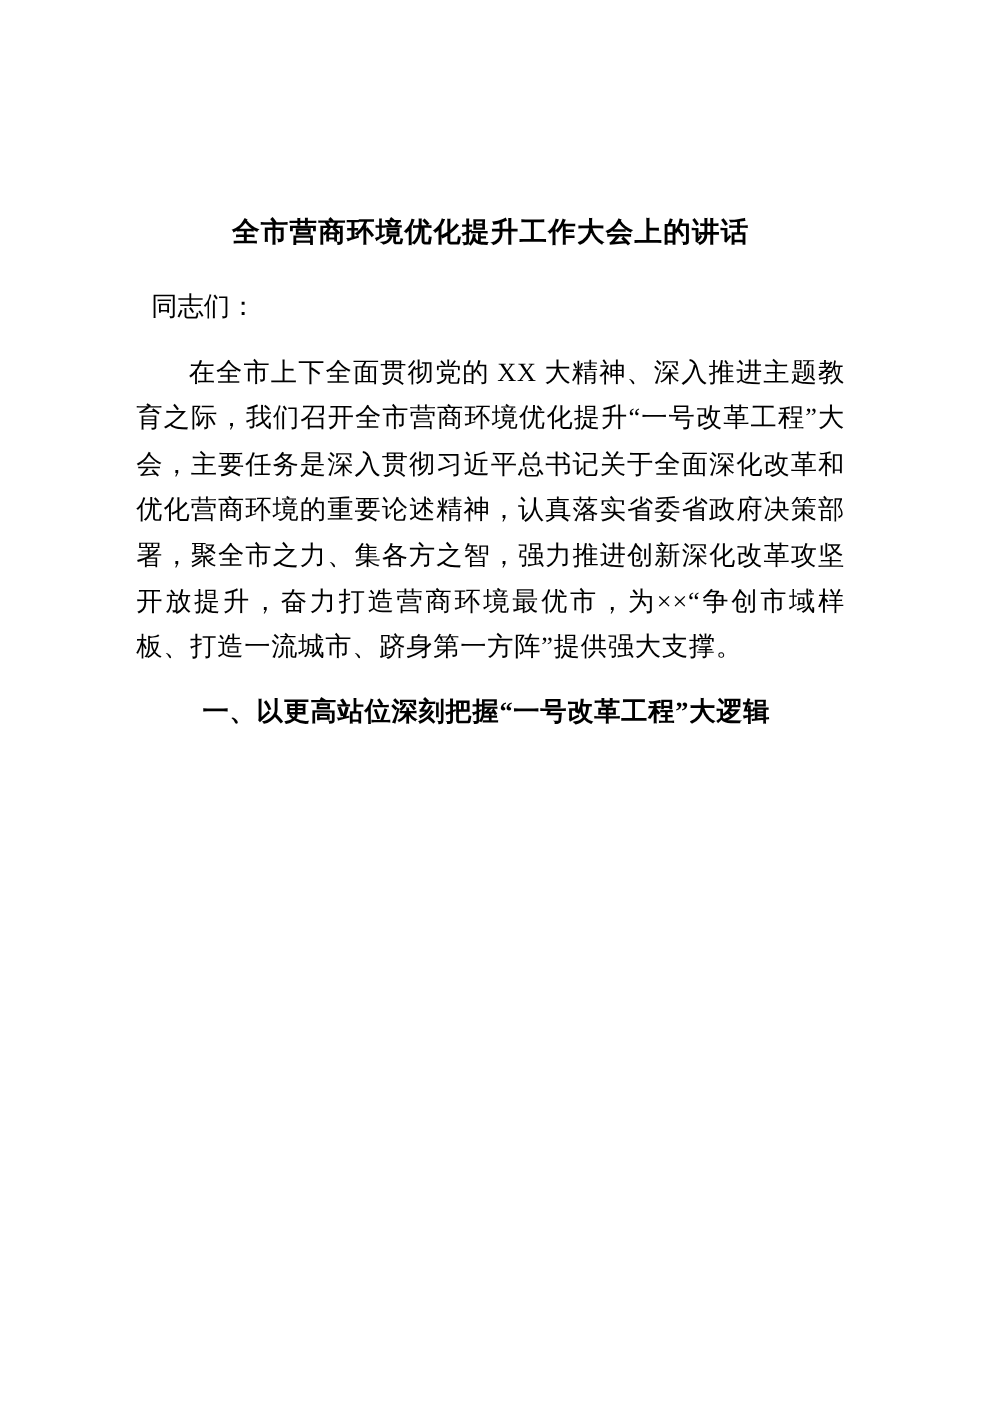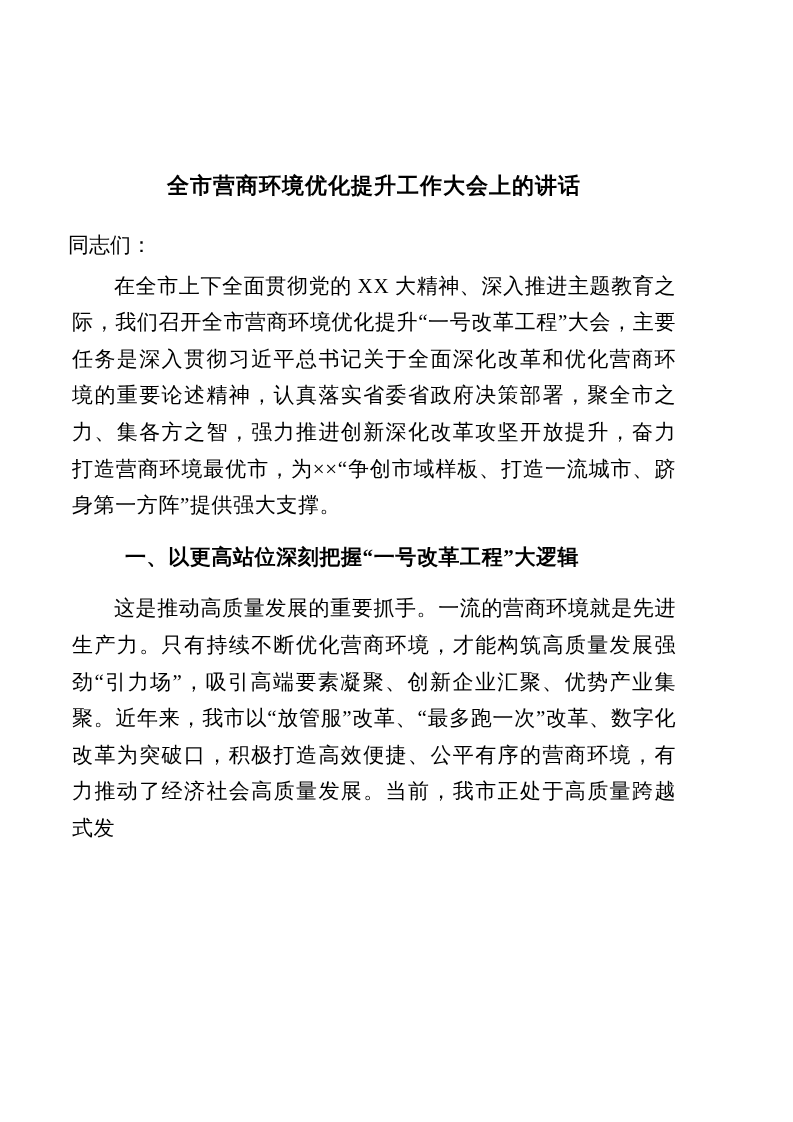--- a/index.html
+++ b/index.html
@@ -6,35 +6,35 @@
     margin: 0;
     padding: 0;
     background: #ffffff;
   }
   .doc-page {
     position: relative;
     width: 783px;
     height: 1122px;
     background: #ffffff;
     box-sizing: border-box;
-    padding: 167px 103px 0 68px;
+    padding: 167px 103px 0 105px;
     overflow: hidden;
     color: #000000;
     font-family: "Liberation Serif", "DejaVu Serif", serif;
   }
   .doc-title {
     margin: 0 0 22px 0;
     font-size: 22px;
     line-height: 38px;
     font-weight: bold;
     text-align: center;
     letter-spacing: 1px;
   }
   .salutation {
-    margin: 0;
+    margin: 16px;
     font-size: 21px;
     line-height: 36.6px;
     text-indent: 0;
   }
   .body-para {
     margin: 4px;
     font-size: 21px;
     line-height: 36.6px;
     text-align: justify;
     text-indent: 2em;
@@ -55,14 +55,13 @@
 <div class="doc-page">
   <h1 class="doc-title">全市营商环境优化提升工作大会上的讲话</h1>
 
   <p class="salutation">同志们：</p>
 
   <p class="body-para">在全市上下全面贯彻党的 XX 大精神、深入推进主题教育之际，我们召开全市营商环境优化提升“一号改革工程”大会，主要任务是深入贯彻习近平总书记关于全面深化改革和优化营商环境的重要论述精神，认真落实省委省政府决策部署，聚全市之力、集各方之智，强力推进创新深化改革攻坚开放提升，奋力打造营商环境最优市，为××“争创市域样板、打造一流城市、跻身第一方阵”提供强大支撑。</p>
 
   <h2 class="section-heading">一、以更高站位深刻把握“一号改革工程”大逻辑</h2>
 
 
-  <p class="body-para">这是推动高质量发展的重要抓手。一流的营商环境就是先进生产力。只有持续不断优化营商环境，才能构筑高质量发展强劲“引力场”，吸引高端要素凝聚、创新企业汇聚、优势产业集聚。近年来，我市以“放管服”改革、“最多跑一次”改革、数字化改革为突破口，积极打造高效便捷、公平有序的营商环境，有力推动了经济社会高质量发展。当前，我市正处于高质量跨越式发</p>
 </div>
 
 </body></html>

